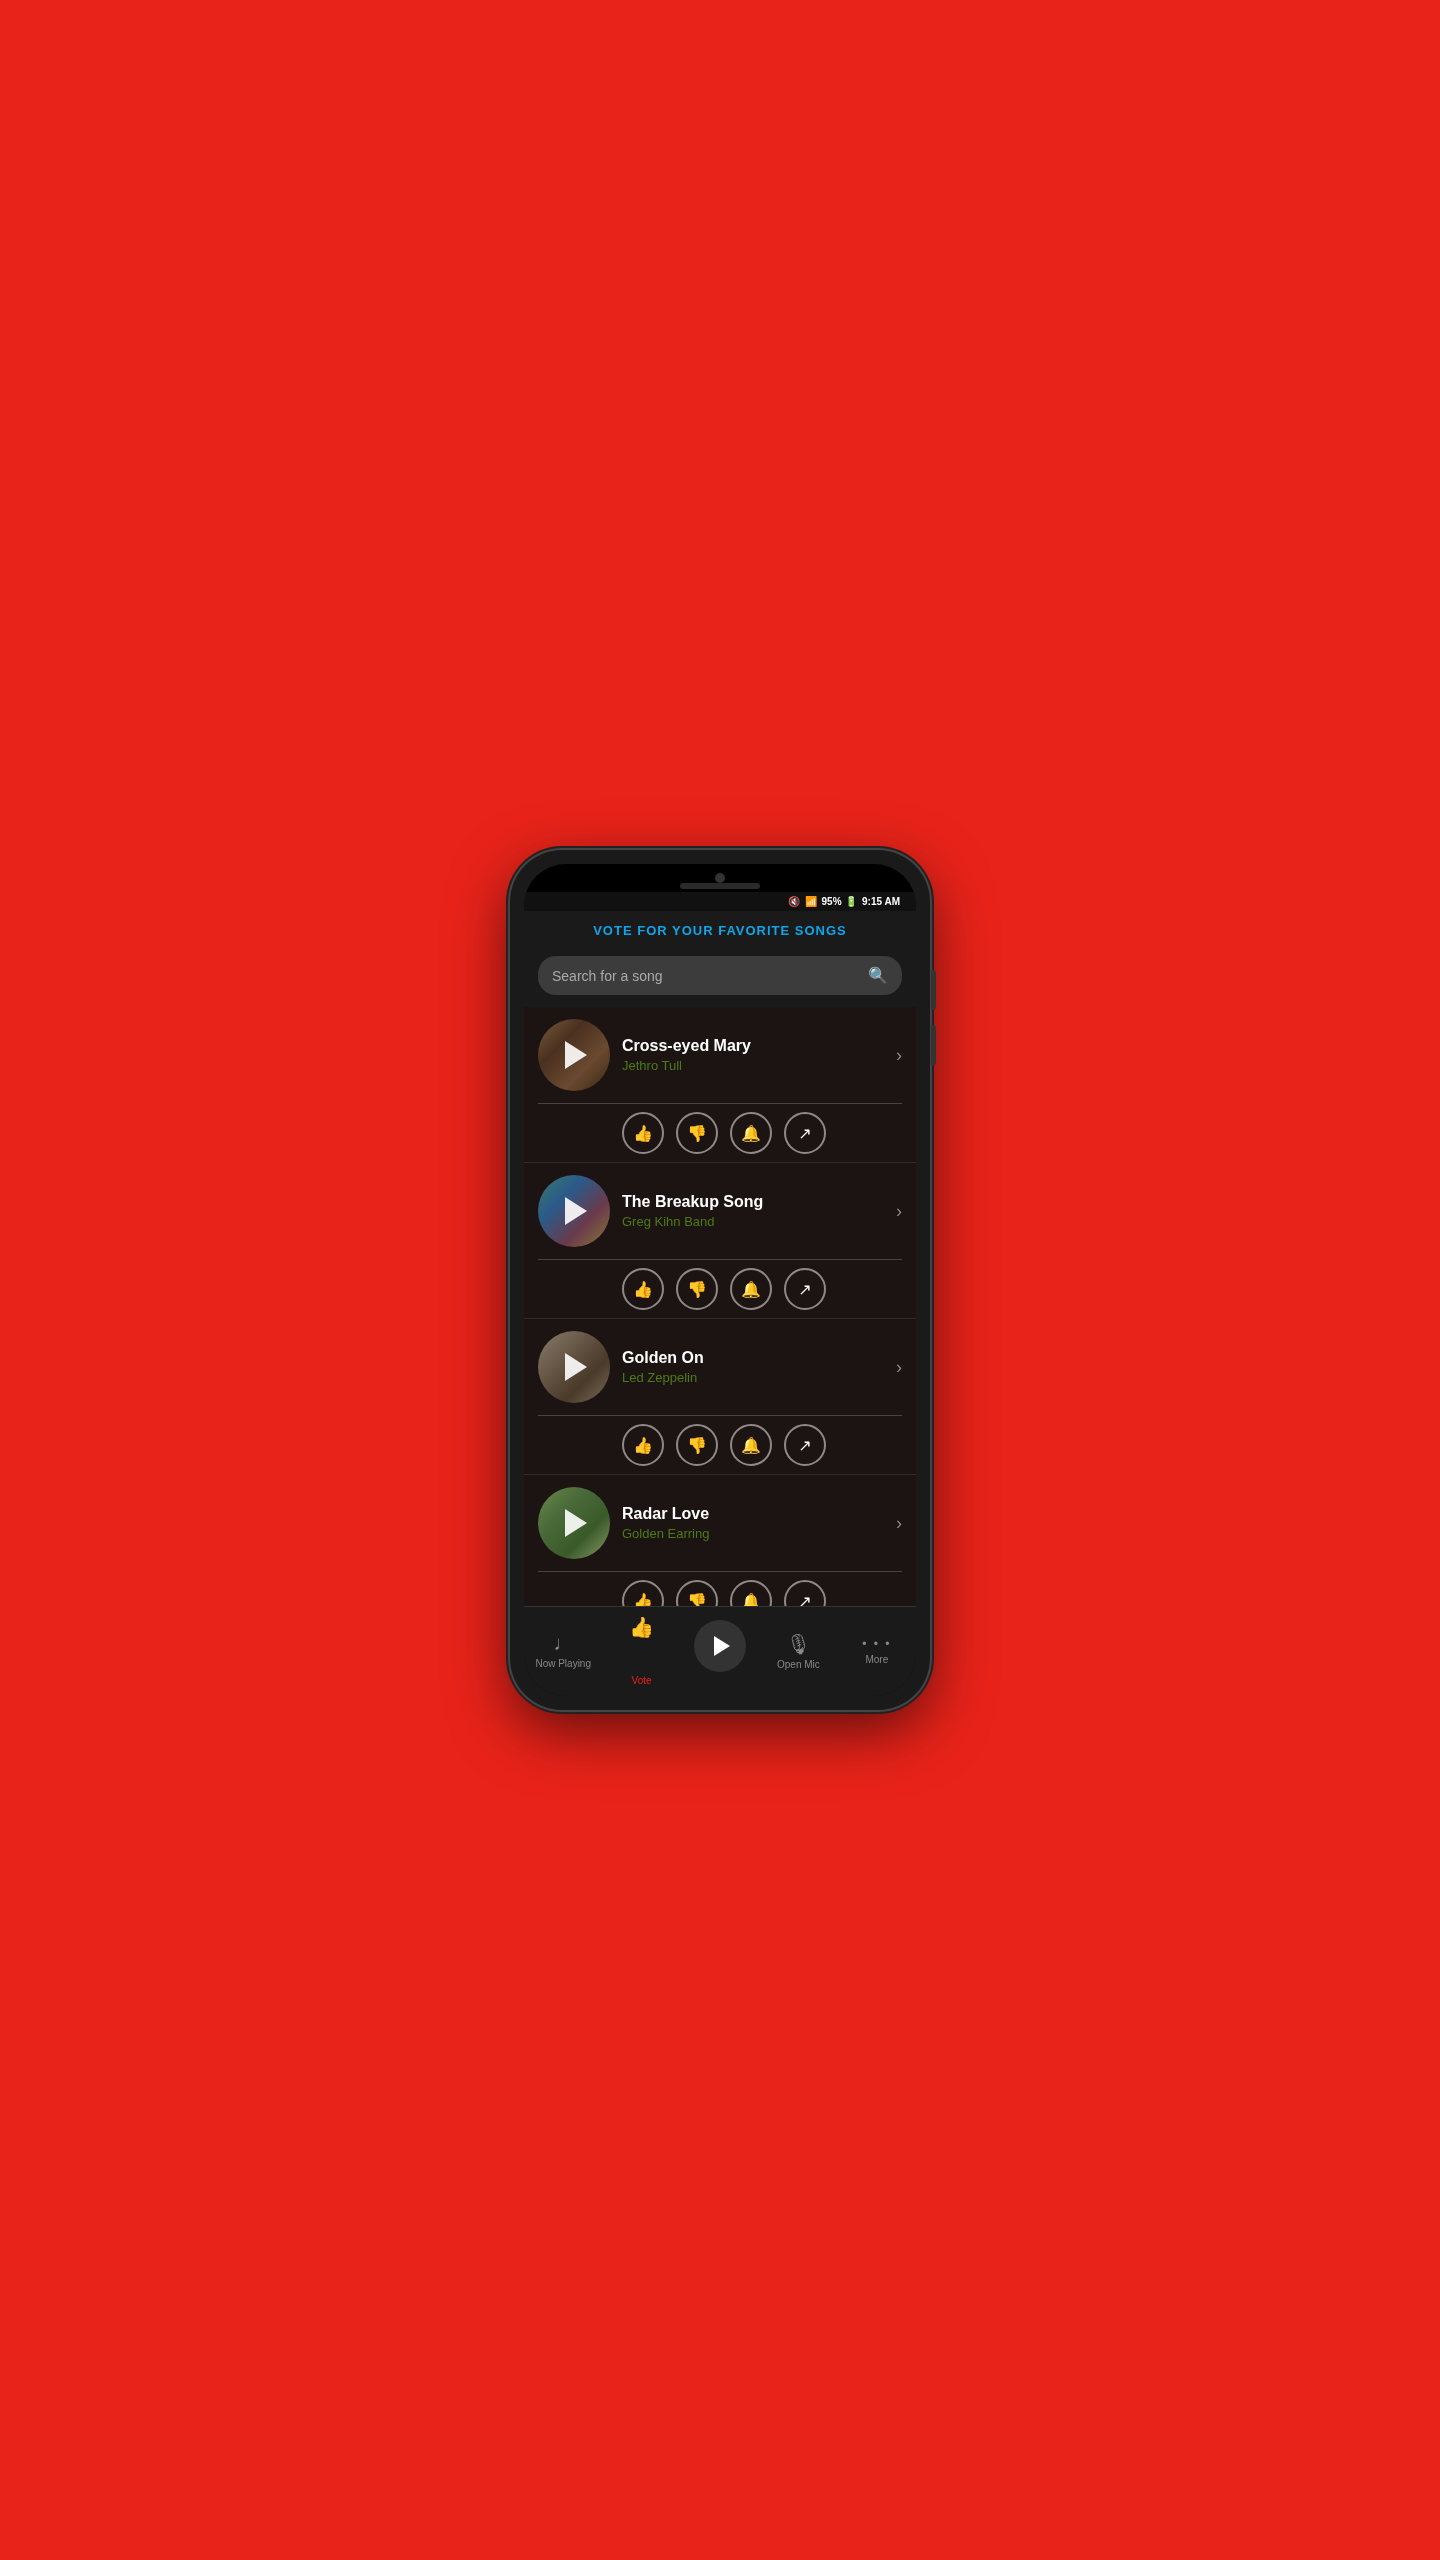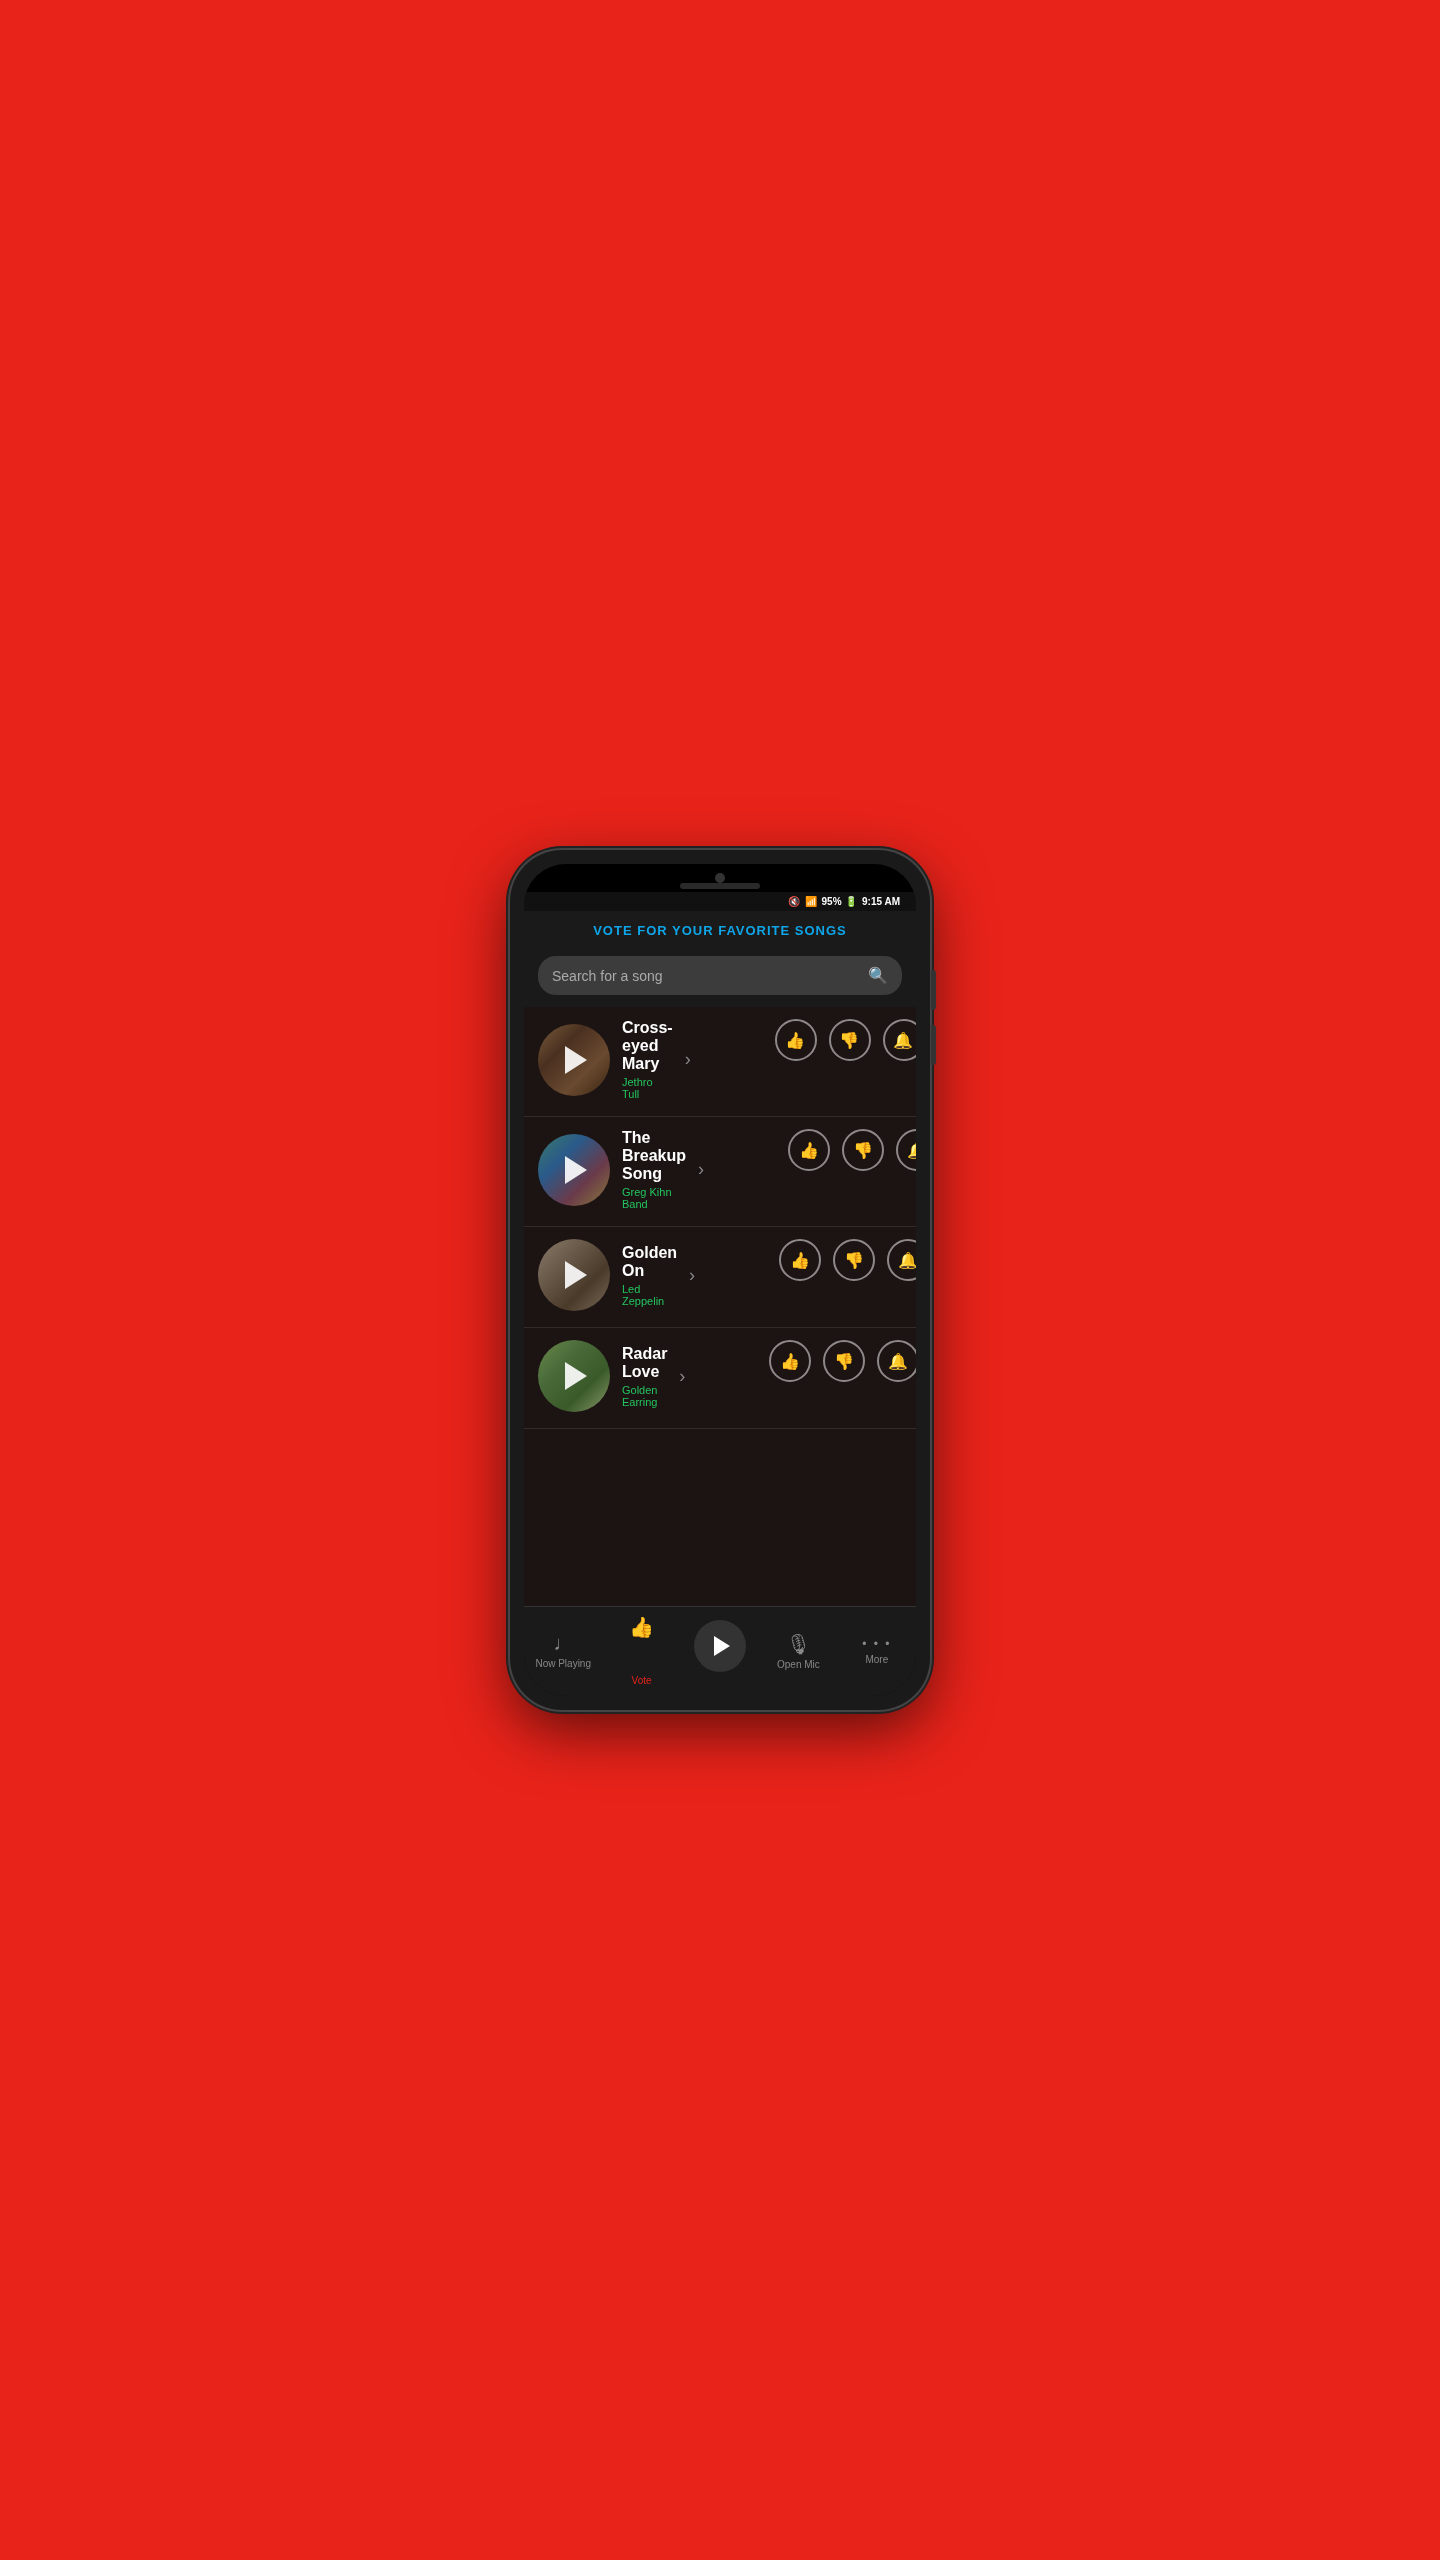--- a/index.html
+++ b/index.html
@@ -125,21 +125,21 @@
     .song-list {
       flex: 1;
       overflow: hidden;
       background: rgba(30,20,20,0.95);
     }
 
     .song-item {
       border-bottom: 1px solid rgba(255,255,255,0.1);
       padding: 12px 14px 8px;
       display: flex;
-      flex-direction: row;
+      flex-direction: column;
     }
 
     .song-main-row {
       display: flex;
       align-items: center;
       gap: 12px;
       margin-bottom: 8px;
     }
 
     .album-art {
@@ -173,22 +173,22 @@
     .song-info {
       flex: 1;
     }
     .song-title {
       color: #fff;
       font-size: 16px;
       font-weight: bold;
       margin-bottom: 3px;
     }
     .song-artist {
-      color: #22c55e;
-      font-size: 11px;
+      color: #4d7c0f;
+      font-size: 13px;
     }
     .chevron-right {
       color: #888;
       font-size: 18px;
       margin-left: auto;
     }
 
     .song-divider {
       height: 1px;
       background: rgba(255,255,255,0.2);

